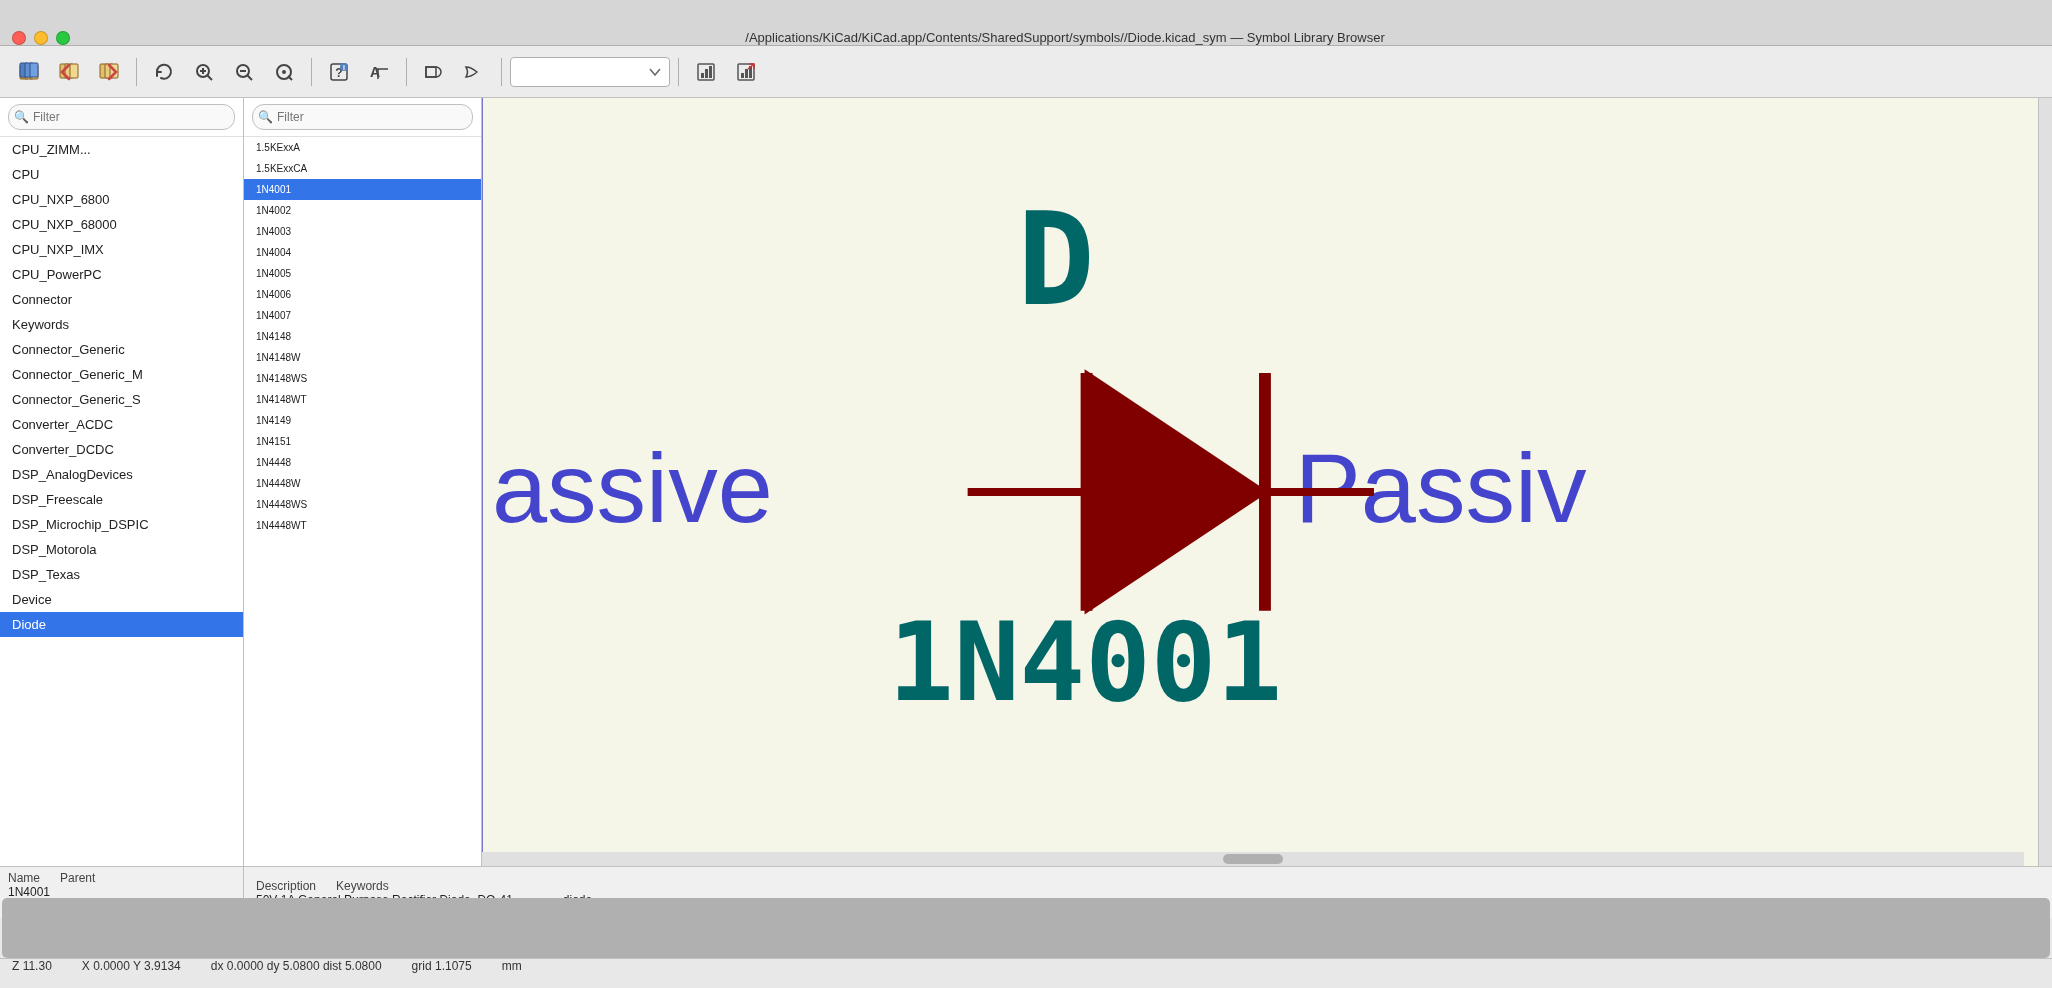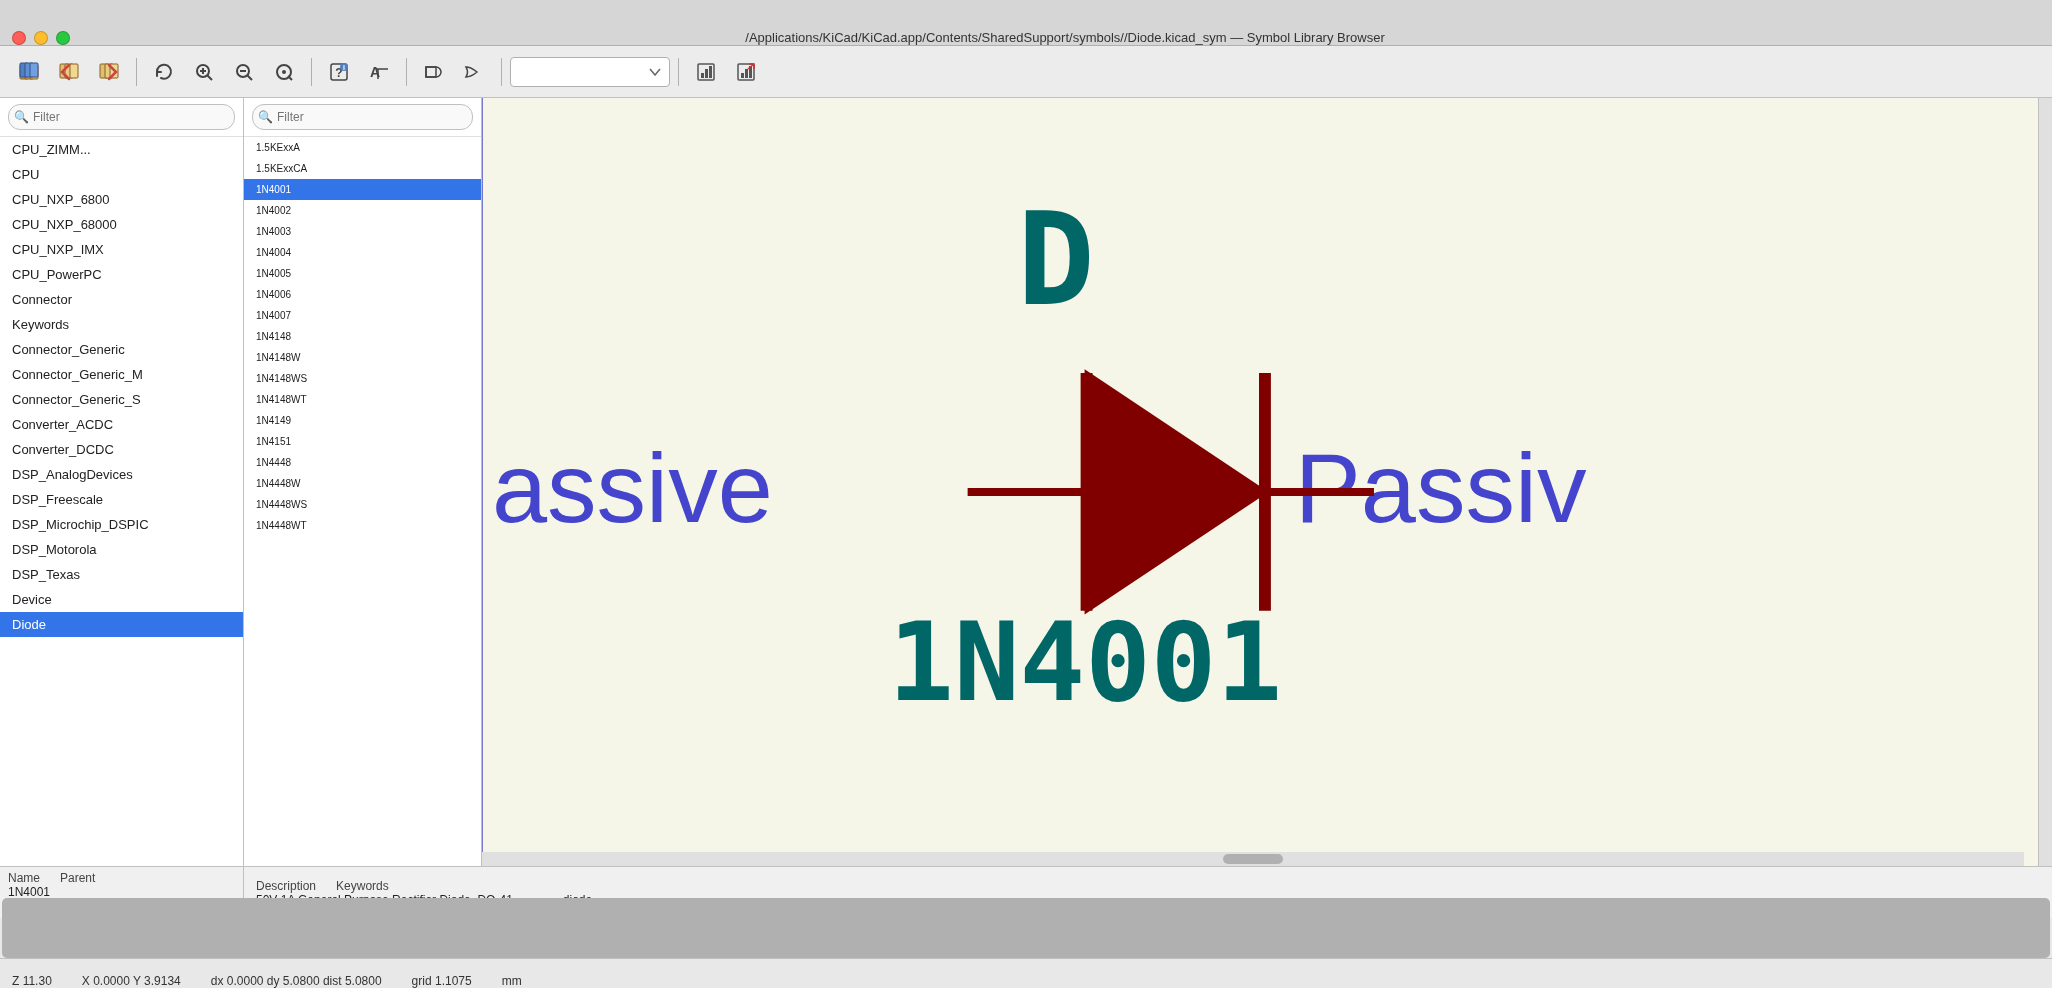--- a/index.html
+++ b/index.html
@@ -213,21 +213,21 @@
     }
     .info-label { font-size: 12px; color: #444; font-weight: 500; }
     .info-value { font-size: 12px; color: #222; }
 
     
     .status-bar {
       background: #e8e8e8;
       border-top: 1px solid #c0c0c0;
       height: 30px;
       display: flex;
-      align-items: flex-end;
+      align-items: flex-start;
       padding: 0 12px;
       gap: 30px;
       flex-shrink: 0;
       margin-top: 40px;
     }
     .status-item { font-size: 12px; color: #333; }
 
     
     .canvas-crosshair-v {
       position: absolute;

